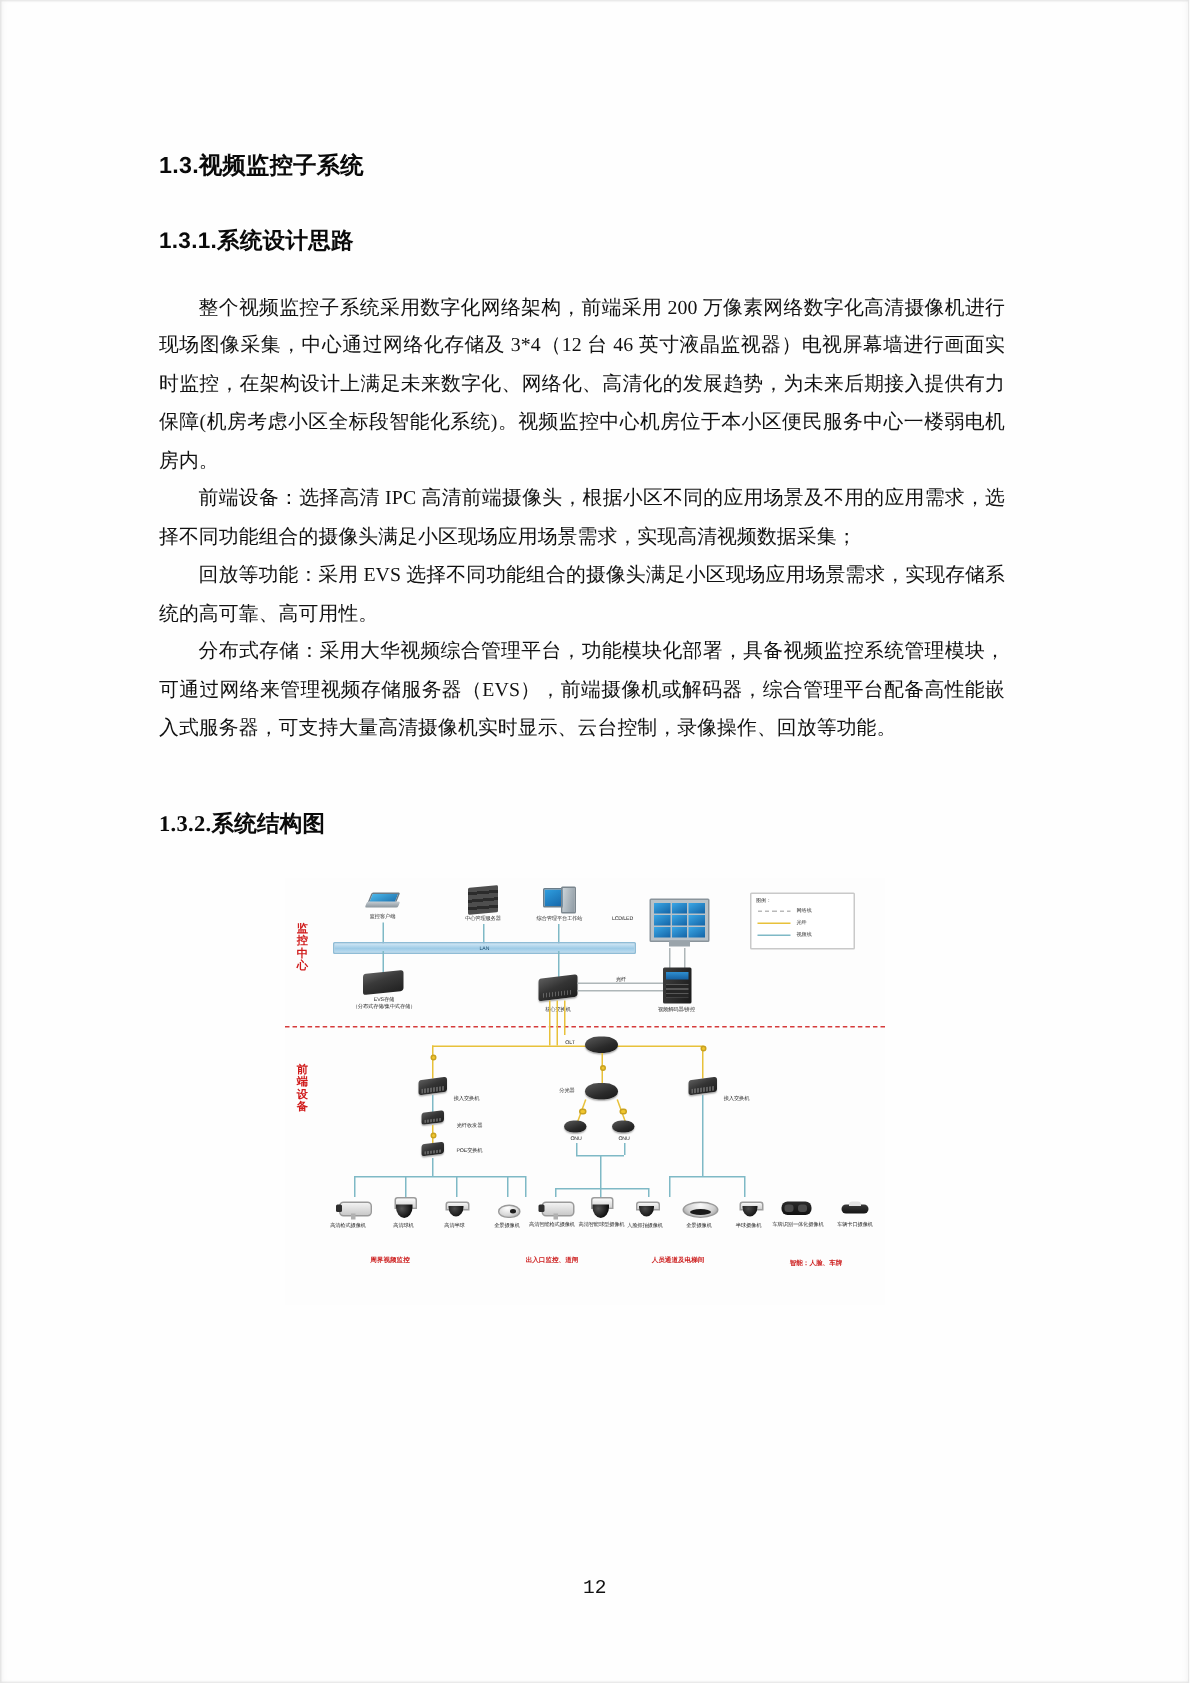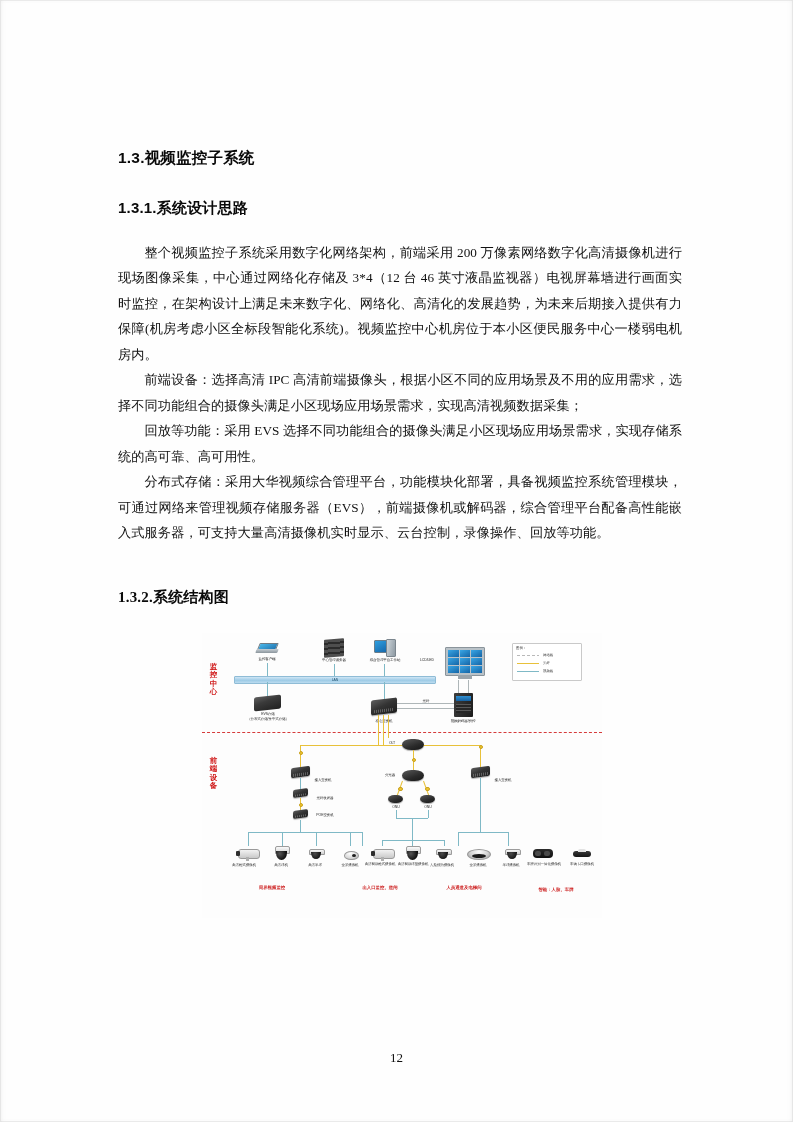--- a/index.html
+++ b/index.html
@@ -26,24 +26,23 @@
     content: "";
     position: absolute;
     inset: 0;
     pointer-events: none;
     box-shadow: inset 0 0 0 1px rgba(200,200,200,0.30),
                 inset 3px 0 6px -4px rgba(120,120,120,0.22),
                 inset -3px 0 6px -4px rgba(120,120,120,0.22);
   }
   .content {
     position: absolute;
-    left: 118px;
+    left: 106px;
     top: 100px;
     width: 564px;
-    margin-top: 48px;
   }
 
   h2.h-1 {
     font-family: "Liberation Sans", "DejaVu Sans", sans-serif;
     font-size: 15.5px;
     font-weight: bold;
     margin: 0 0 30px 0;
     letter-spacing: .2px;
     color: #0a0a0a;
   }
@@ -404,21 +403,21 @@
     white-space: nowrap;
   }
 
   .pagenum {
     position: absolute;
     left: 0; right: 0;
     bottom: 56px;
     text-align: center;
     font-size: 13px;
     color: #111;
-    font-family: Liberation Serif, serif;
+    font-family: Liberation Mono, monospace;
   }
 </style>
 </head>
 <body>
 
 <div class="page">
 
   <div class="content">
 
     <h2 class="h-1">1.3.视频监控子系统</h2>

